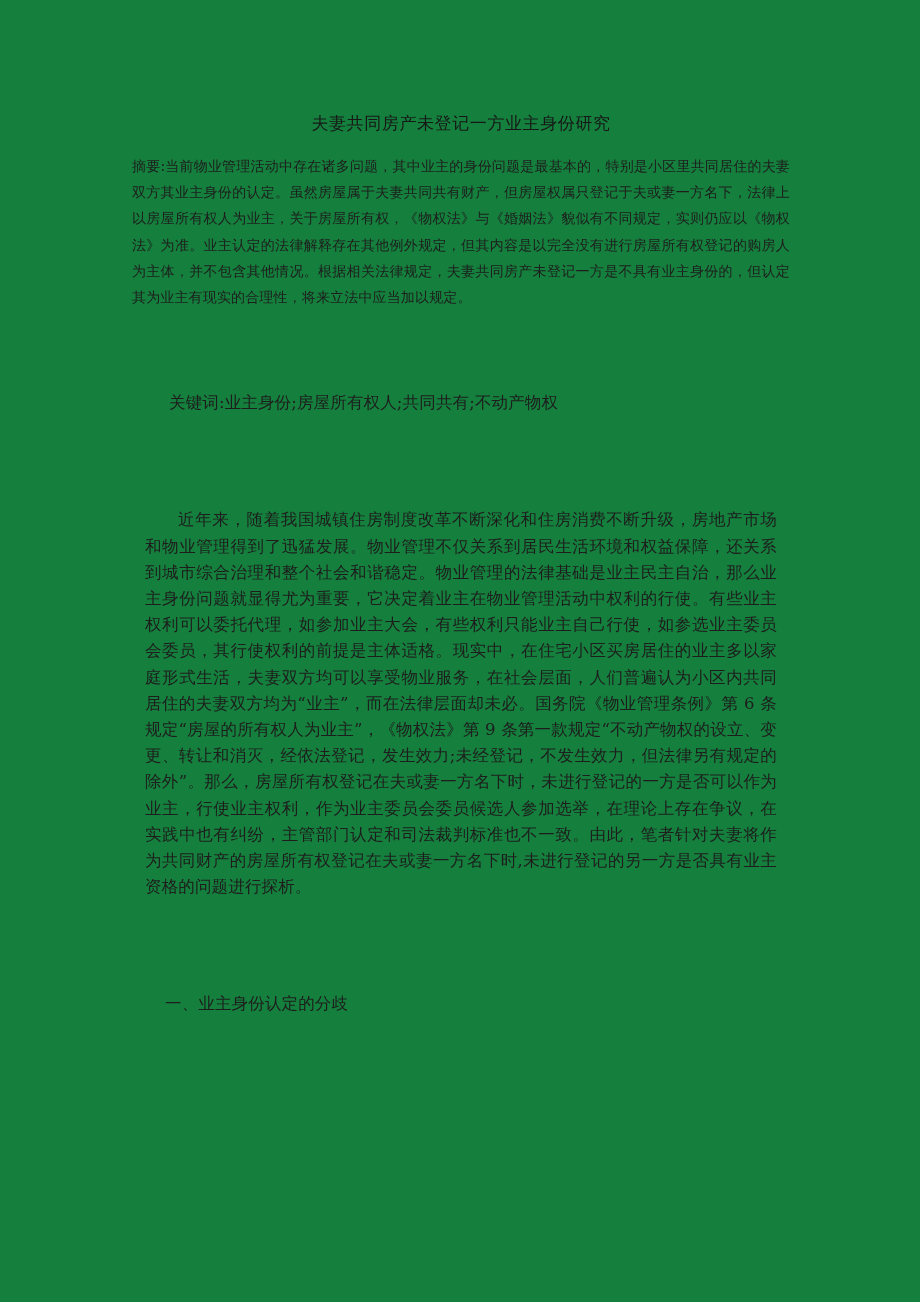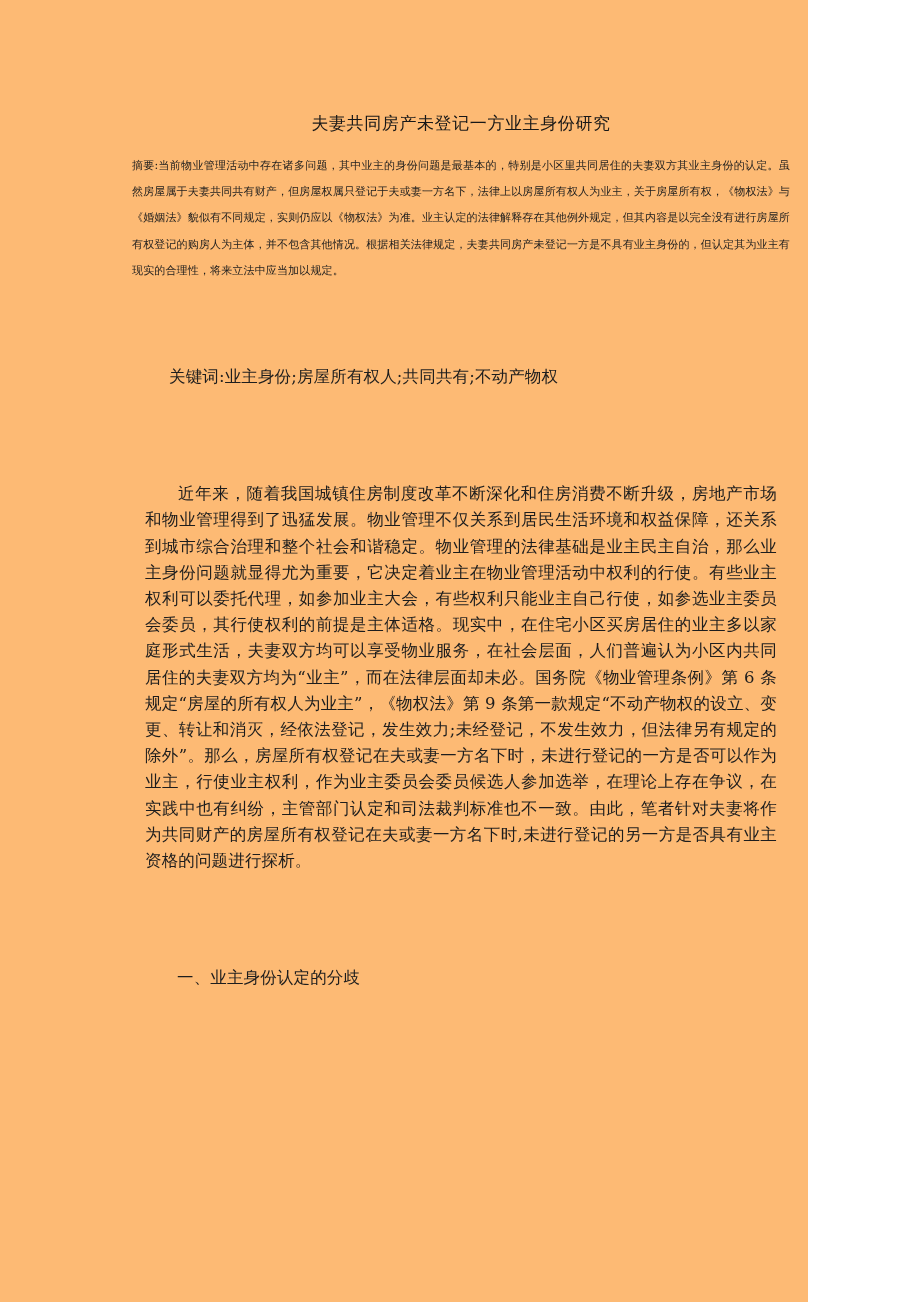--- a/index.html
+++ b/index.html
@@ -11,23 +11,23 @@
   body {
     width: 920px;
     height: 1302px;
     overflow: hidden;
     font-family: "DejaVu Serif", "Liberation Serif", serif;
     color: #1a1a1a;
     -webkit-font-smoothing: antialiased;
   }
   .page {
     position: relative;
-    width: 808px;
+    width: 920px;
     height: 1302px;
-    background: #fdba74;
+    background: #15803d;
     box-sizing: border-box;
   }
   .content {
     position: absolute;
     left: 132px;
     top: 0;
     width: 658px;
   }
 
   
@@ -39,21 +39,21 @@
     margin: 0;
     padding-top: 110px;
     letter-spacing: 0.6px;
     color: #171717;
   }
 
   
   .abstract {
     margin: 0;
     padding-top: 17px;
-    font-size: 11px;
+    font-size: 14px;
     line-height: 26.2px;
     text-align: justify;
     text-justify: inter-ideograph;
     text-align-last: left;
     color: #1d1d1d;
     letter-spacing: 0.15px;
   }
 
   
   .keywords {
@@ -76,21 +76,21 @@
     text-justify: inter-ideograph;
     text-align-last: left;
     color: #1d1d1d;
     letter-spacing: 0.15px;
   }
   .gap-intro   { padding-top: 78px; }
   .gap-final   { padding-top: 77px; }
 
   
   .section-heading {
-    margin: 12px;
+    margin: 0;
     padding-top: 78px;
     text-indent: 33px;
     font-size: 16.5px;
     line-height: 26.2px;
     font-weight: normal;
     color: #1d1d1d;
     letter-spacing: 0.15px;
   }
 </style>
 </head>

